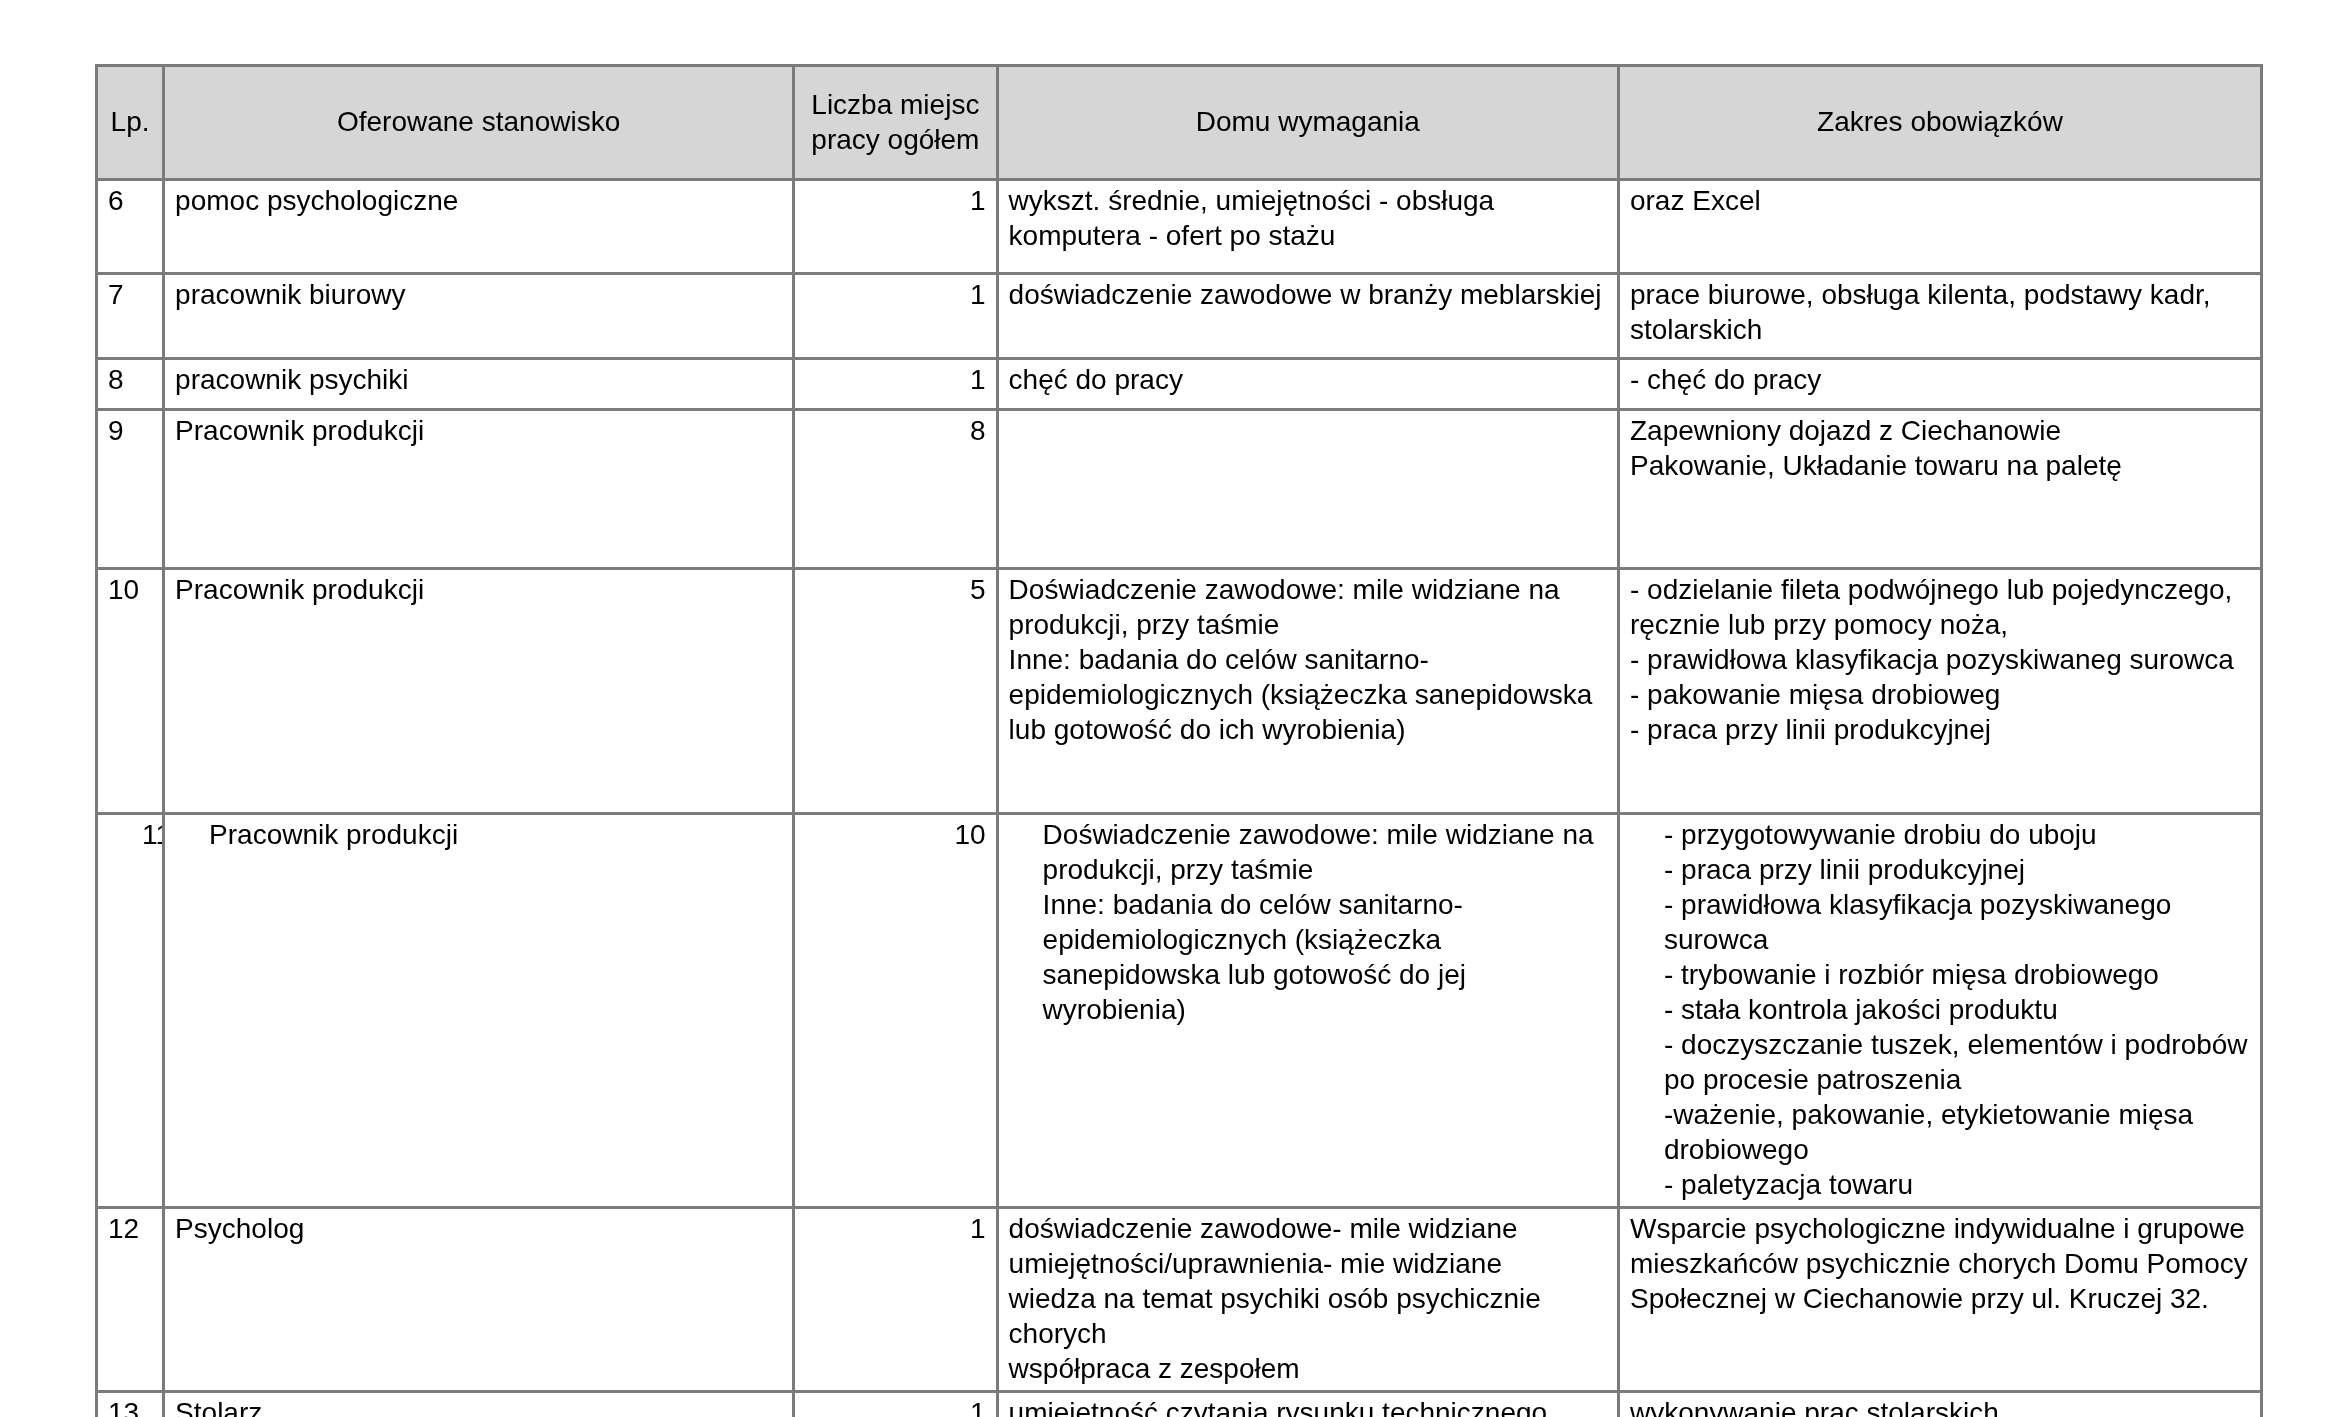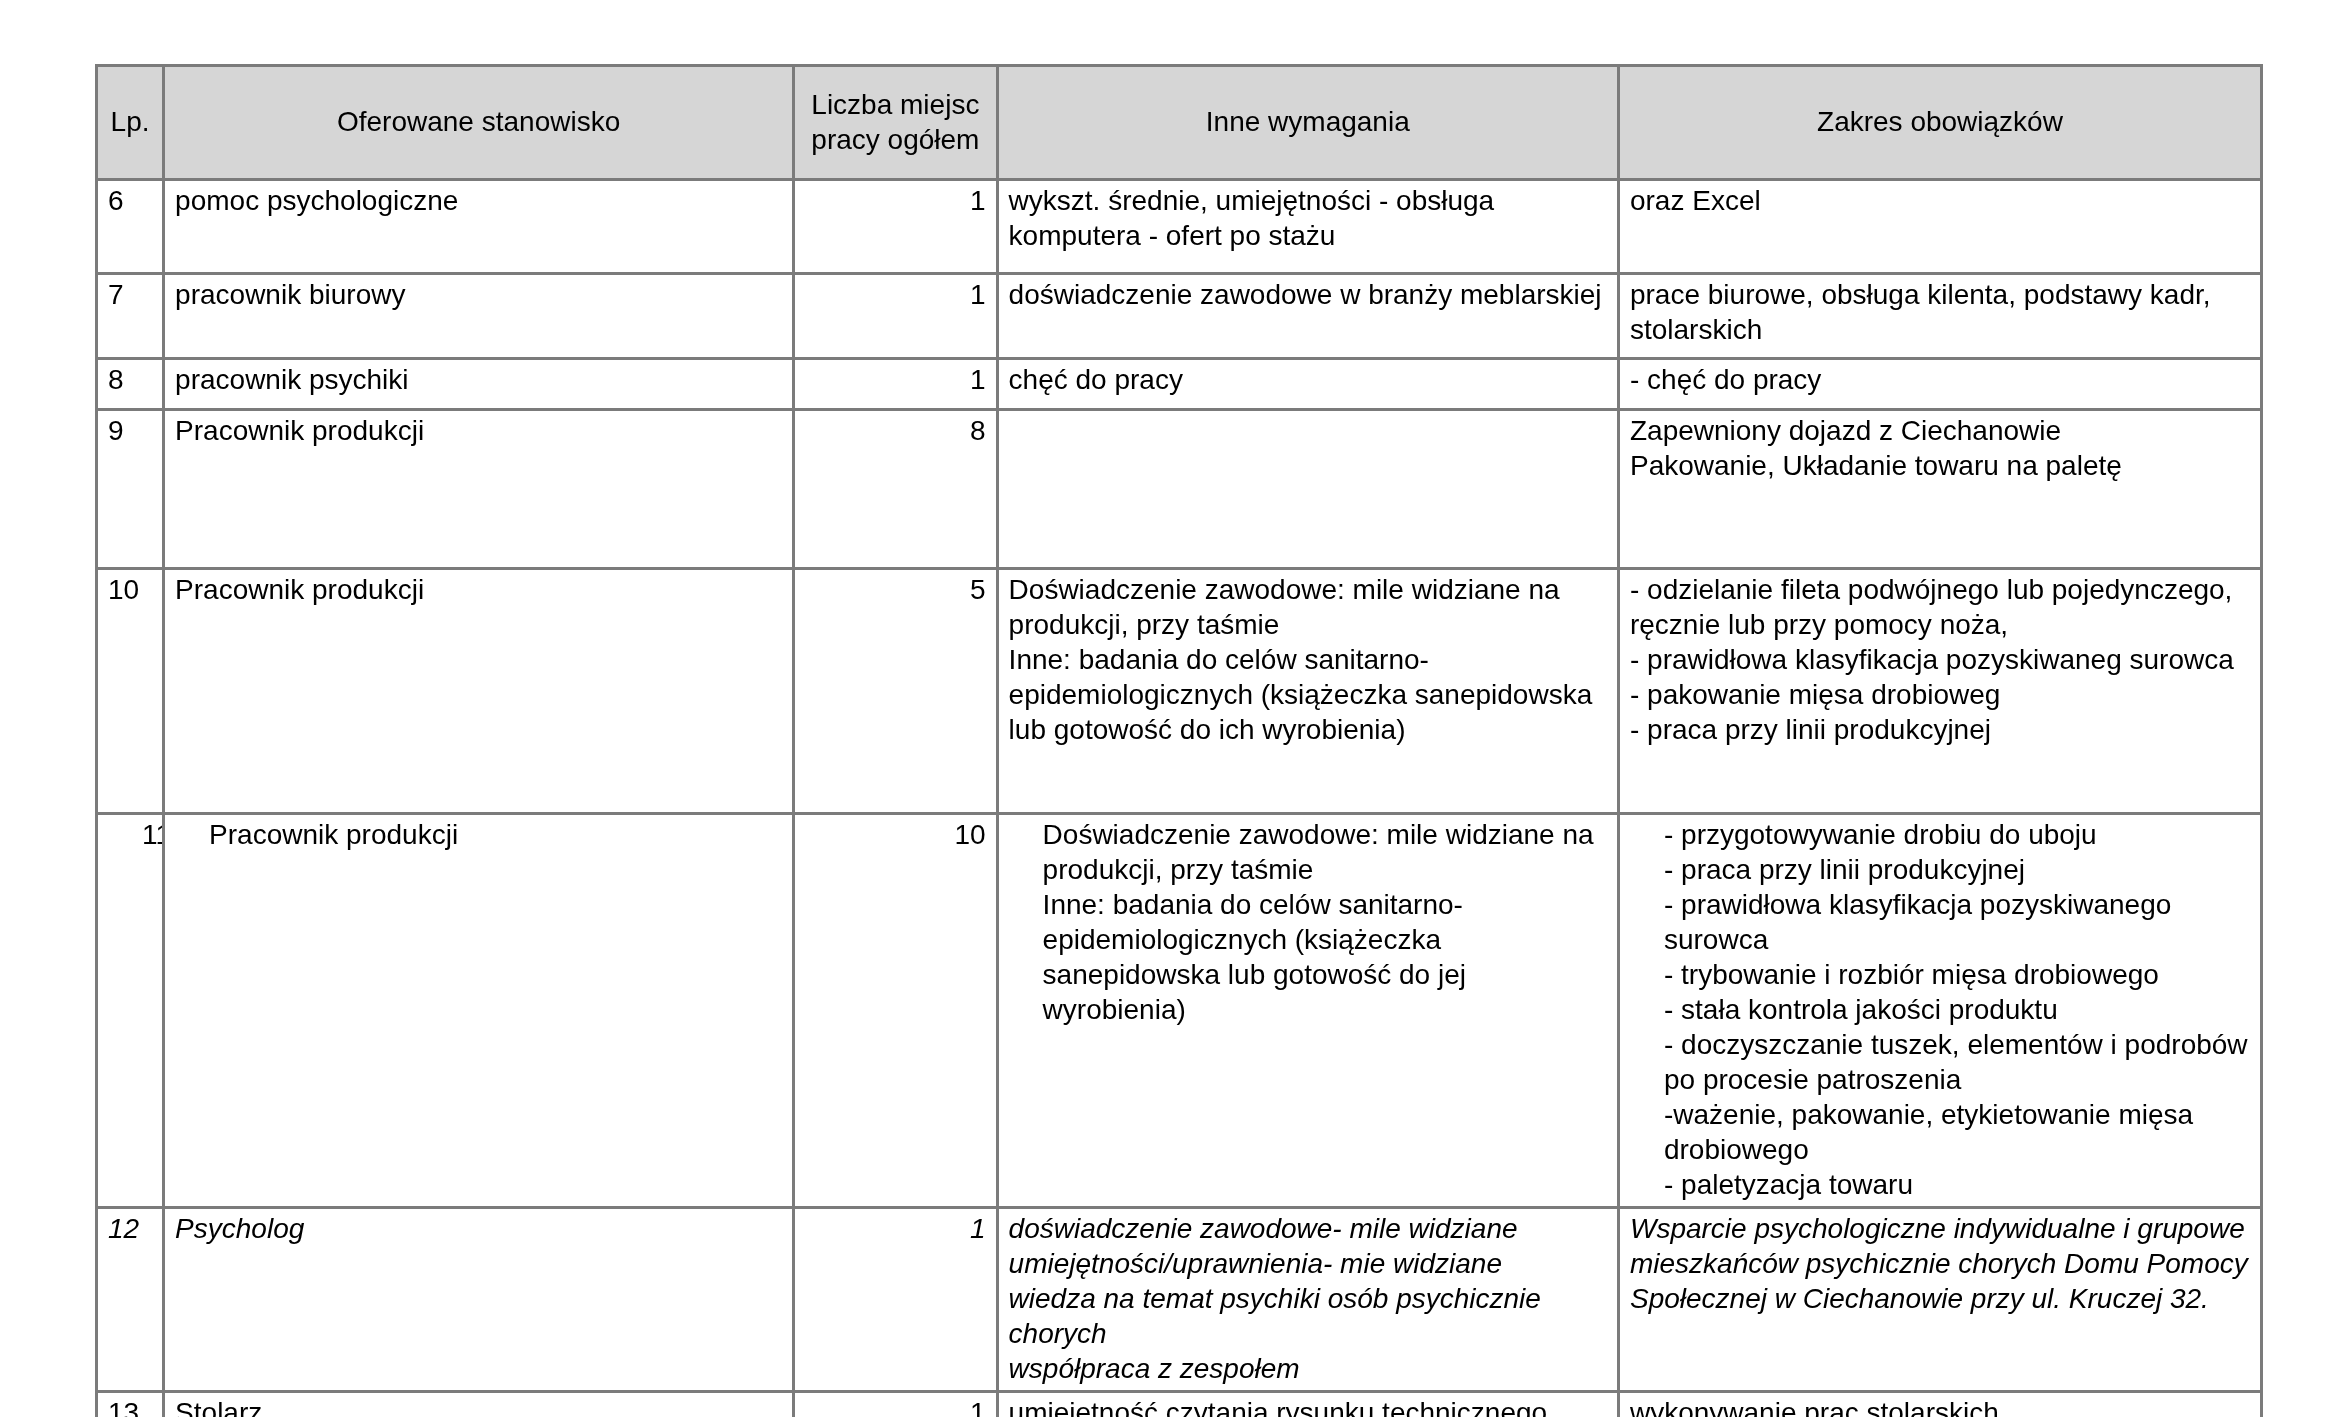--- a/index.html
+++ b/index.html
@@ -43,42 +43,42 @@
     height: 105px;
   }
   td.c-lp       { text-align: left; }
   td.c-count    { text-align: right; }
   tr.r6  td { height: 85px; }
   tr.r7  td { height: 76px; }
   tr.r8  td { height: 42px; }
   tr.r9  td { height: 150px; }
   tr.r10 td { height: 236px; }
   tr.r11 td { height: 360px; padding-left: 44px; }
-  tr.r12 td { height: 175px; font-style: italic; }
+  tr.r12 td { height: 175px; }
   tr.r13 td { height: 80px; }
 </style>
 </head>
 <body>
 
 <div class="page">
   <table class="jobs">
     <colgroup>
       <col style="width:3.1%">
       <col style="width:29.1%">
       <col style="width:9.4%">
       <col style="width:28.7%">
       <col style="width:29.7%">
     </colgroup>
     <thead>
       <tr>
         <th>Lp.</th>
         <th>Oferowane stanowisko</th>
         <th>Liczba miejsc
 pracy ogółem</th>
-        <th>Inne wymagania</th>
+        <th>Domu wymagania</th>
         <th>Zakres obowiązków</th>
       </tr>
     </thead>
     <tbody>
       <tr class="r6">
         <td class="c-lp">6</td>
         <td class="c-pos">pomoc psychologiczne</td>
         <td class="c-count">1</td>
         <td class="c-req">wykszt. średnie, umiejętności - obsługa komputera - ofert po stażu</td>
         <td class="c-dut">oraz Excel</td>

